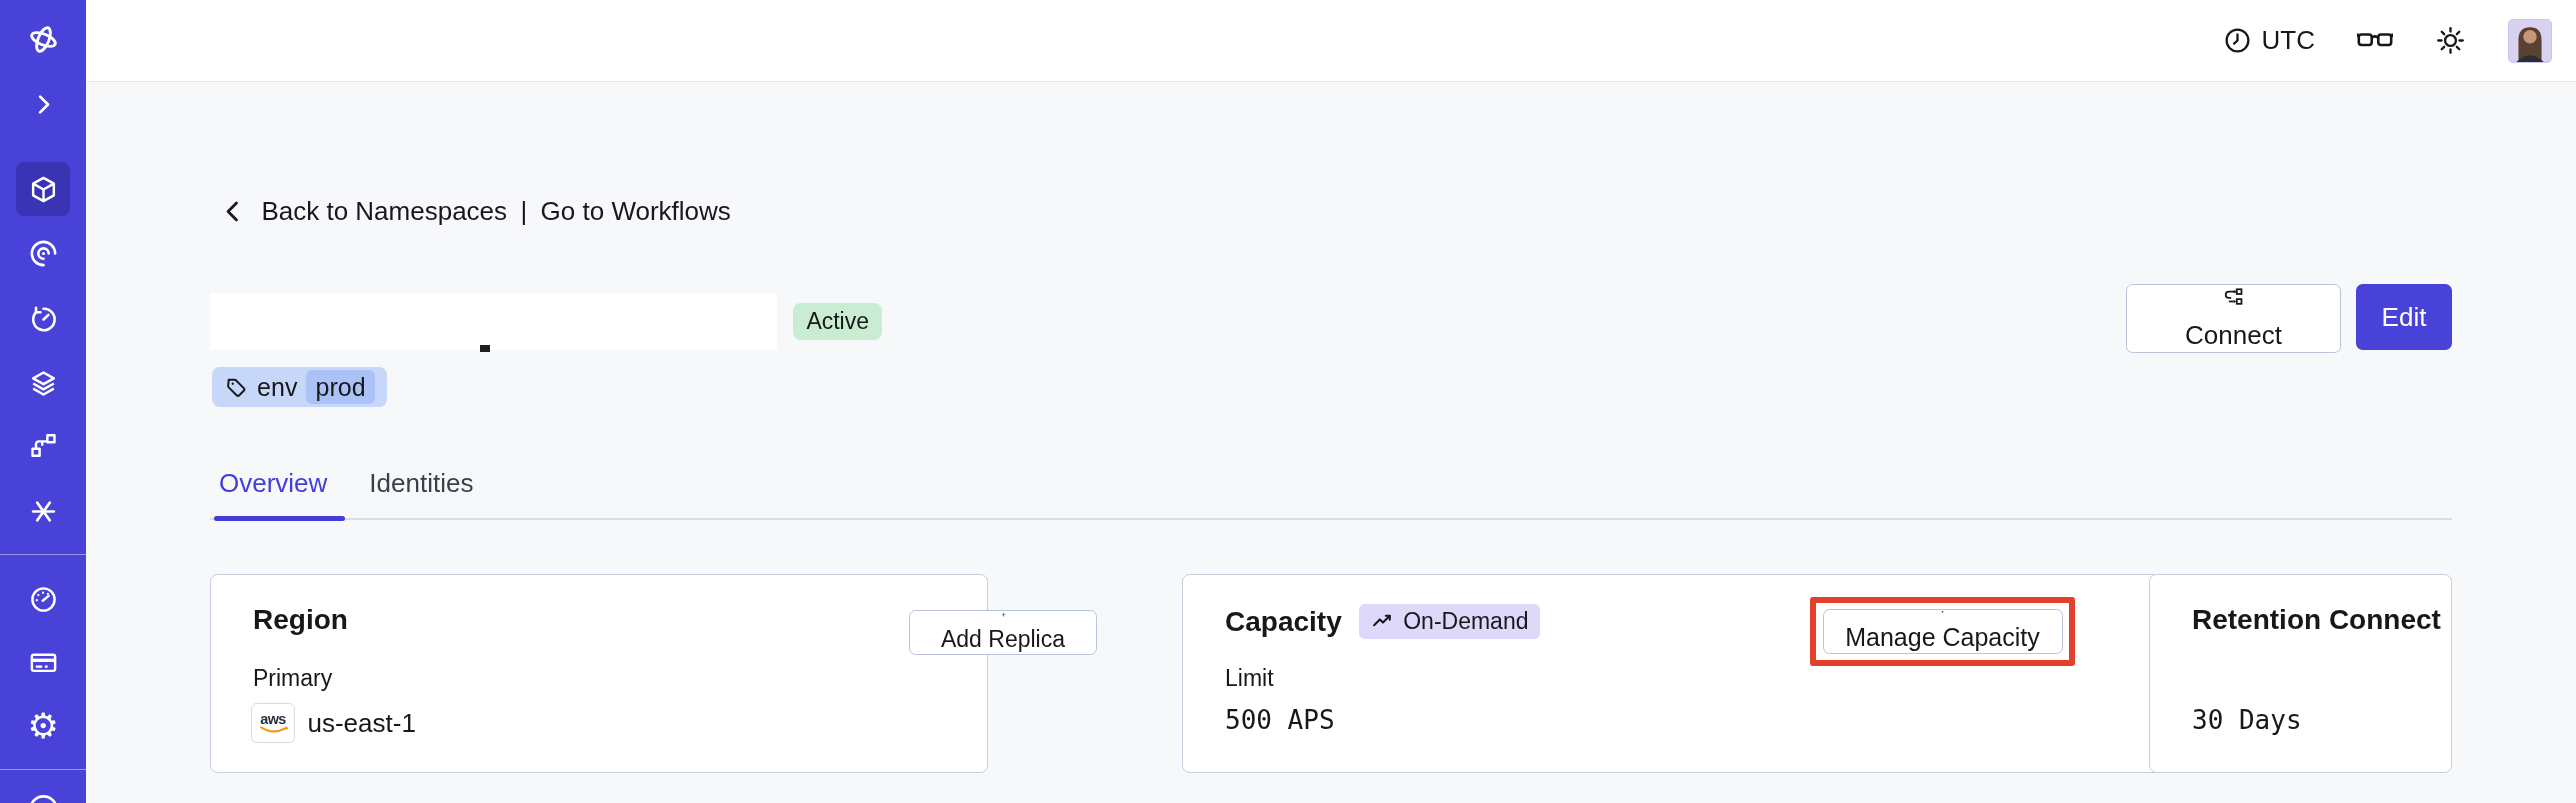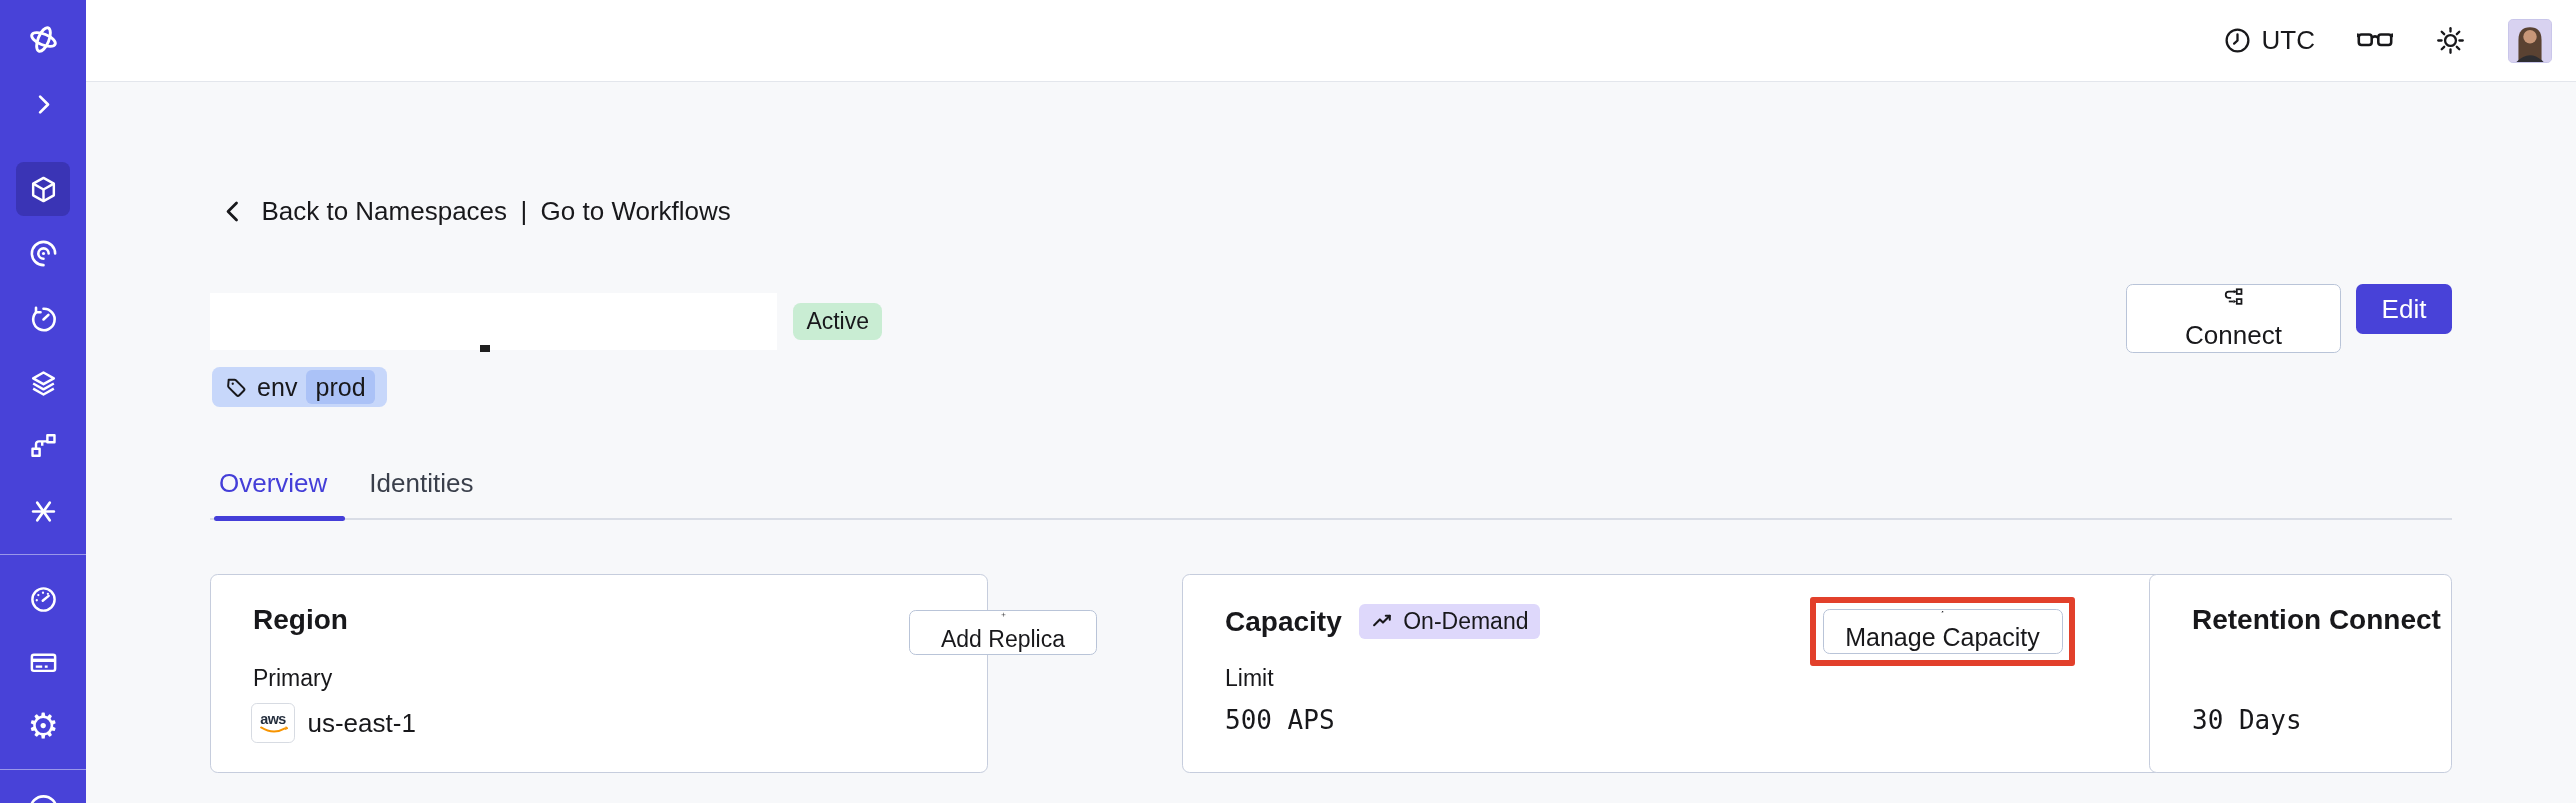--- a/index.html
+++ b/index.html
@@ -28,21 +28,21 @@
   #title-dot{left:480px;top:345px;width:9.6px;height:6.7px;background:#1F1F1F;}
   #status-badge{left:793px;top:303px;height:37px;padding:0 13.4px;background:#C9EDD3;
     border-radius:7.7px;display:flex;align-items:center;font-size:23px;color:#18181B;}
   #tag-chip{left:212px;top:367px;height:40px;padding:0 11.5px;background:#C7D7FA;border-radius:7.7px;
     display:flex;align-items:center;gap:8.6px;font-size:25px;color:#18181B;}
   #tag-value{background:#ABC2F7;border-radius:5.8px;padding:2.9px 9.6px;}
   
   .btn{display:flex;align-items:center;justify-content:center;gap:11.5px;background:#FFFFFF;
     border:1.9px solid #B9C4D8;border-radius:6.7px;cursor:pointer;font-size:26px;color:#18181B;flex-direction:column;}
   #connect-btn{left:2126px;top:284px;width:215px;height:69px;}
-  #edit-btn{left:2356px;top:284px;width:96px;height:50px;background:#4842D8;border:none;
+  #edit-btn{left:2356px;top:284px;width:96px;height:66px;background:#4842D8;border:none;
     color:#FFFFFF;display:flex;align-items:center;justify-content:center;border-radius:6.7px;
     font-size:26px;cursor:pointer;}
   
   #tabs{left:219px;top:468px;display:flex;gap:42px;font-size:26px;font-weight:500;}
   .tab{cursor:pointer;color:#3A3F4B;}
   .tab.active{color:#443ED8;}
   #tab-line{left:210px;top:518px;width:2242px;height:1.9px;background:#D9DDE6;}
   #tab-underline{left:214px;top:516px;width:131px;height:4.8px;background:#443ED8;border-radius:2.9px;}
   
   .card{position:absolute;top:574px;height:199px;background:#FFFFFF;border:1px solid #C6CDDD;

